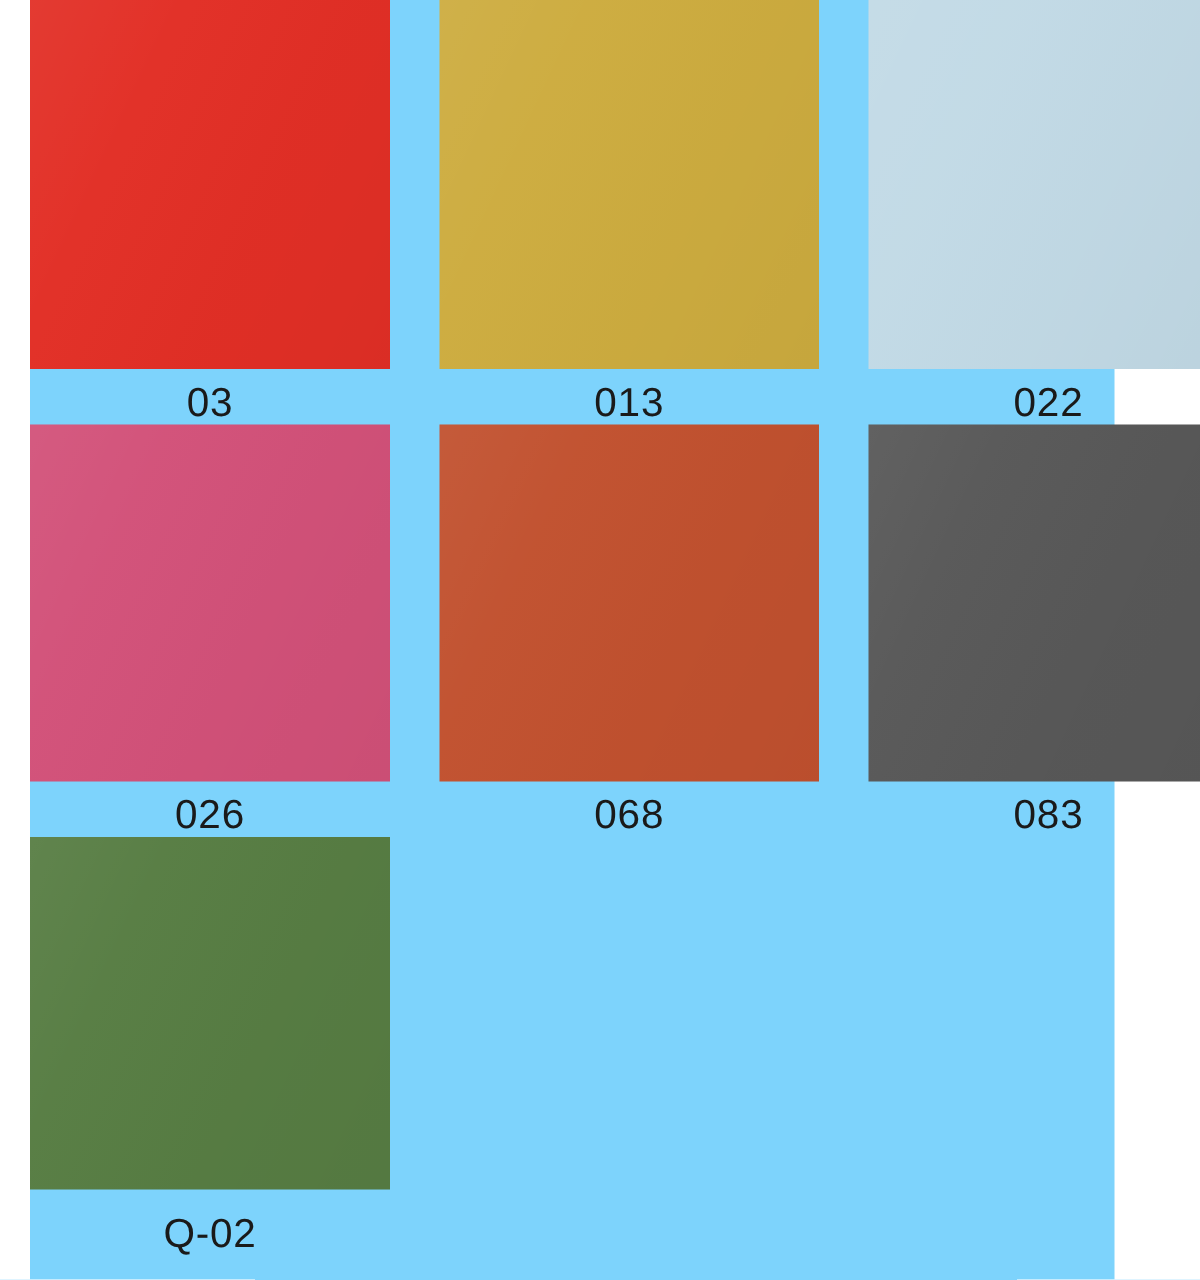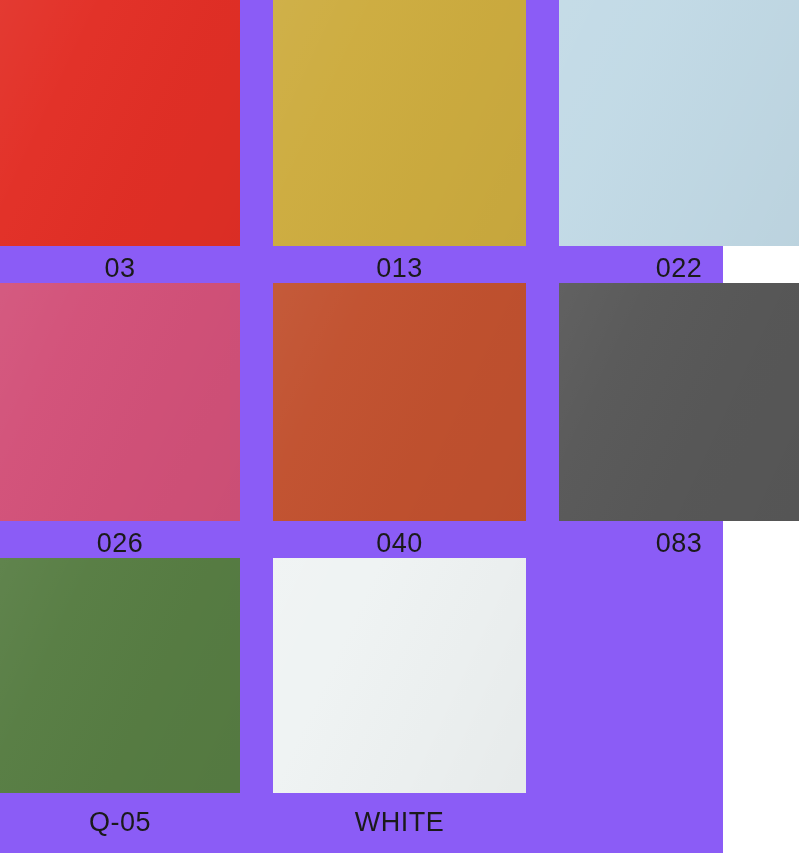--- a/index.html
+++ b/index.html
@@ -13,21 +13,22 @@
     height: 853px;
     overflow: hidden;
     font-family: "Liberation Sans", sans-serif;
     -webkit-font-smoothing: antialiased;
   }
 
   #swatch-chart {
     position: relative;
     width: 723px;
     height: 853px;
-    background: #8b5cf6;
+    background: #7dd3fc;
+    margin-left: 20px;
   }
 
   .swatch-grid {
     display: grid;
     grid-template-columns: 240px 253px 240px;
     grid-template-rows: 283px 275px 295px;
     column-gap: 33px;
     row-gap: 0px;
     width: 800px;
     height: 853px;
@@ -105,33 +106,29 @@
       <div class="swatch-label">022</div>
     </div>
 
     <div class="swatch-cell row-2">
       <div class="swatch-chip" style="background-color:#d25179;"></div>
       <div class="swatch-label">026</div>
     </div>
 
     <div class="swatch-cell row-2">
       <div class="swatch-chip" style="background-color:#c1512f;"></div>
-      <div class="swatch-label">040</div>
+      <div class="swatch-label">068</div>
     </div>
 
     <div class="swatch-cell row-2">
       <div class="swatch-chip" style="background-color:#585858;"></div>
       <div class="swatch-label">083</div>
     </div>
 
     <div class="swatch-cell row-3">
       <div class="swatch-chip" style="background-color:#577d43;"></div>
-      <div class="swatch-label">Q-05</div>
+      <div class="swatch-label">Q-02</div>
     </div>
 
-    <div class="swatch-cell row-3">
-      <div class="swatch-chip" style="background-color:#eff3f3;"></div>
-      <div class="swatch-label">WHITE</div>
-    </div>
 
 
   </div>
 </div>
 
 </body></html>

